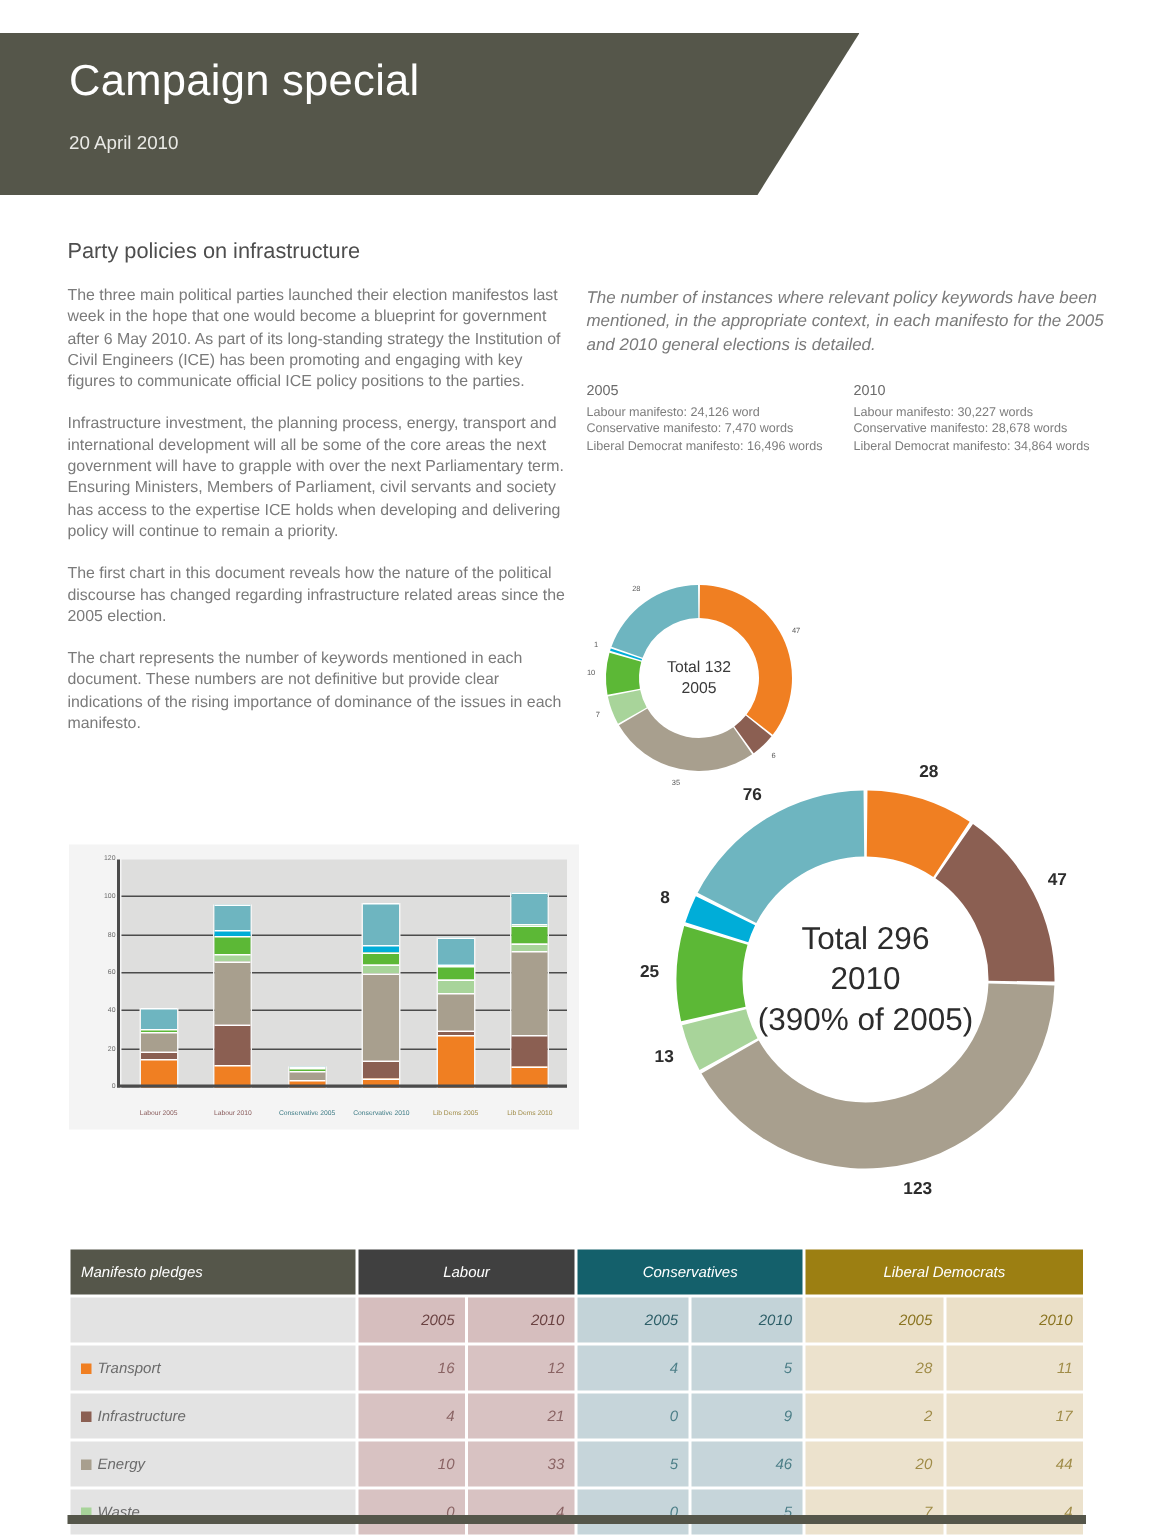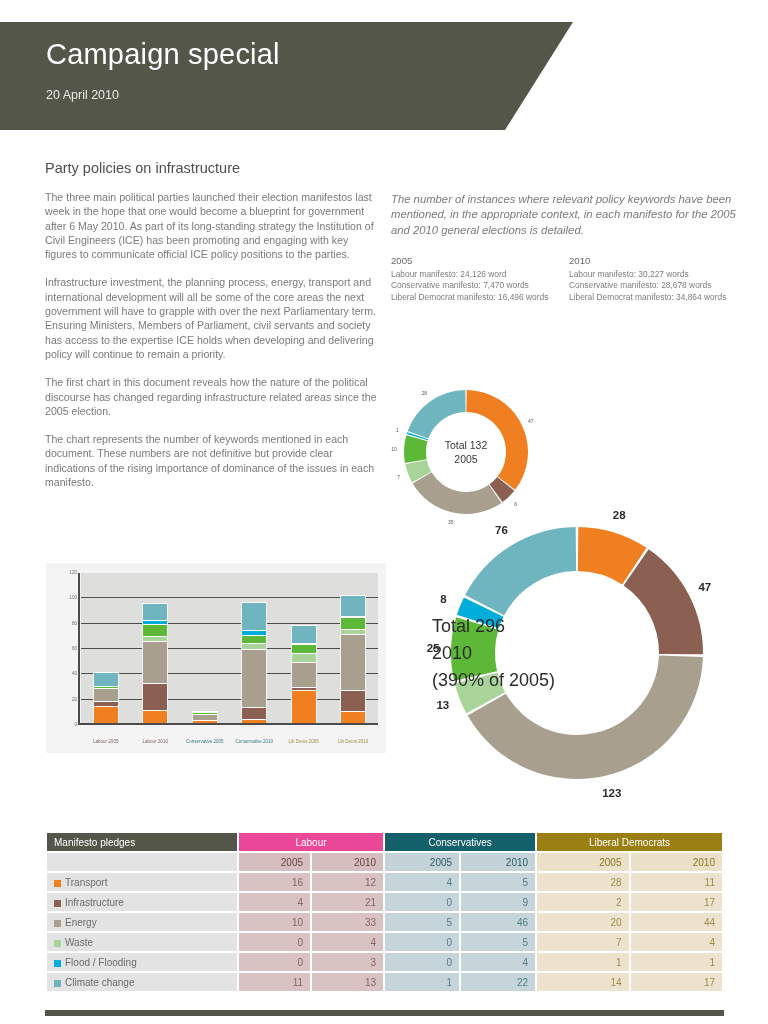--- a/index.html
+++ b/index.html
@@ -80,31 +80,31 @@
 
   
   .donut-small { position: absolute; left: 392px; top: 378px; width: 148px; height: 148px; }
   .donut-large { position: absolute; left: 432px; top: 508px; width: 290px; height: 290px; }
   .donut-center-s {
     position: absolute; left: 0; right: 0; top: 50%; transform: translateY(-50%);
     text-align: center; font-size: 10.5px; color: #3a3a3a; line-height: 14px;
   }
   .donut-center-l {
     position: absolute; left: 0; right: 0; top: 50%; transform: translateY(-50%);
-    font-size: 18px; color: #2c2c2c; line-height: 27px;
+    text-align: center; font-size: 21px; color: #2c2c2c; line-height: 27px;
   }
   .dlabel { position: absolute; font-size: 5px; color: #5a5a5a; white-space: nowrap; }
   .dlabel-l { position: absolute; font-size: 11.5px; color: #2c2c2c; font-weight: bold; white-space: nowrap; }
 
   
   .tbl { position: absolute; left: 45px; top: 831px; width: 679px;
          border-collapse: separate; border-spacing: 2px 2px; }
-  .tbl td, .tbl th { height: 18px; padding: 0 7px; font-size: 10px; font-weight: 400; }
+  .tbl td, .tbl th { height: 30px; padding: 0 7px; font-size: 10px; font-weight: 400; font-style: italic; }
   .th-dark { background: #55564a; color:#fff; text-align: left; font-size: 10.5px; }
-  .th-lab  { background: #ec4899; color:#fff; text-align: center; font-size: 10.5px; }
+  .th-lab  { background: #404040; color:#fff; text-align: center; font-size: 10.5px; }
   .th-con  { background: #14606b; color:#fff; text-align: center; font-size: 10.5px; }
   .th-lib  { background: #9c7f12; color:#fff; text-align: center; font-size: 10.5px; }
   .sub-blank { background: #e3e3e3; }
   .sub-lab { background:#d6bebe; color:#6a4242; text-align: right; }
   .sub-con { background:#c3d3d8; color:#2e5f68; text-align: right; }
   .sub-lib { background:#ebe0c8; color:#8a7420; text-align: right; }
   .cat { background:#e3e3e3; color:#6b6b6b; text-align:left; font-size: 9.8px; }
   .v-lab { background:#d8c2c2; color:#8a6464; text-align: right; }
   .v-con { background:#c6d5da; color:#4d7f88; text-align: right; }
   .v-lib { background:#ece2cd; color:#a08c48; text-align: right; }

